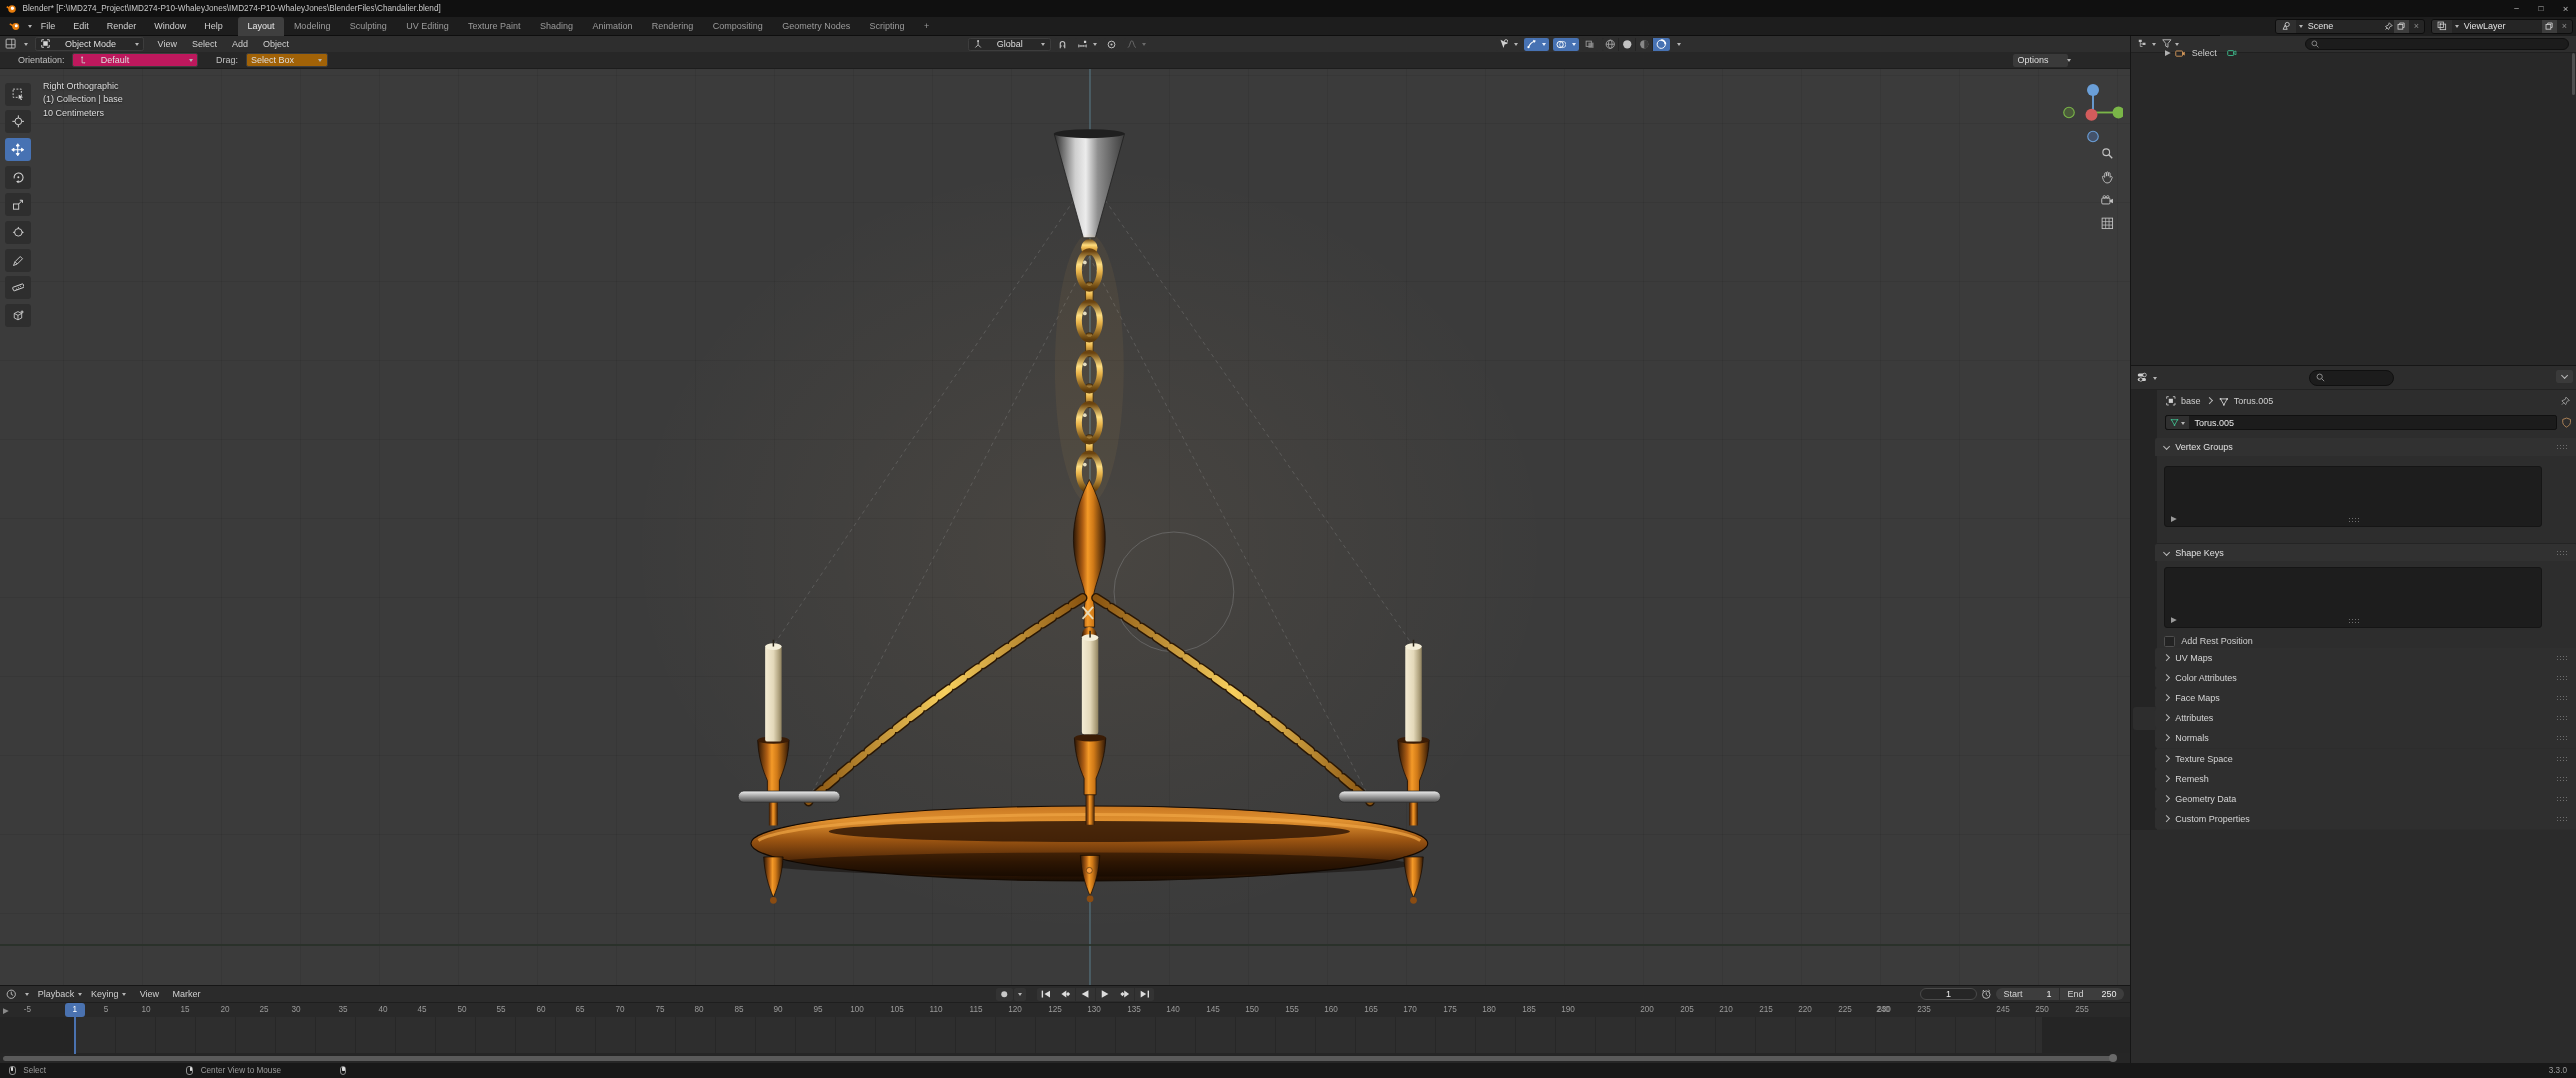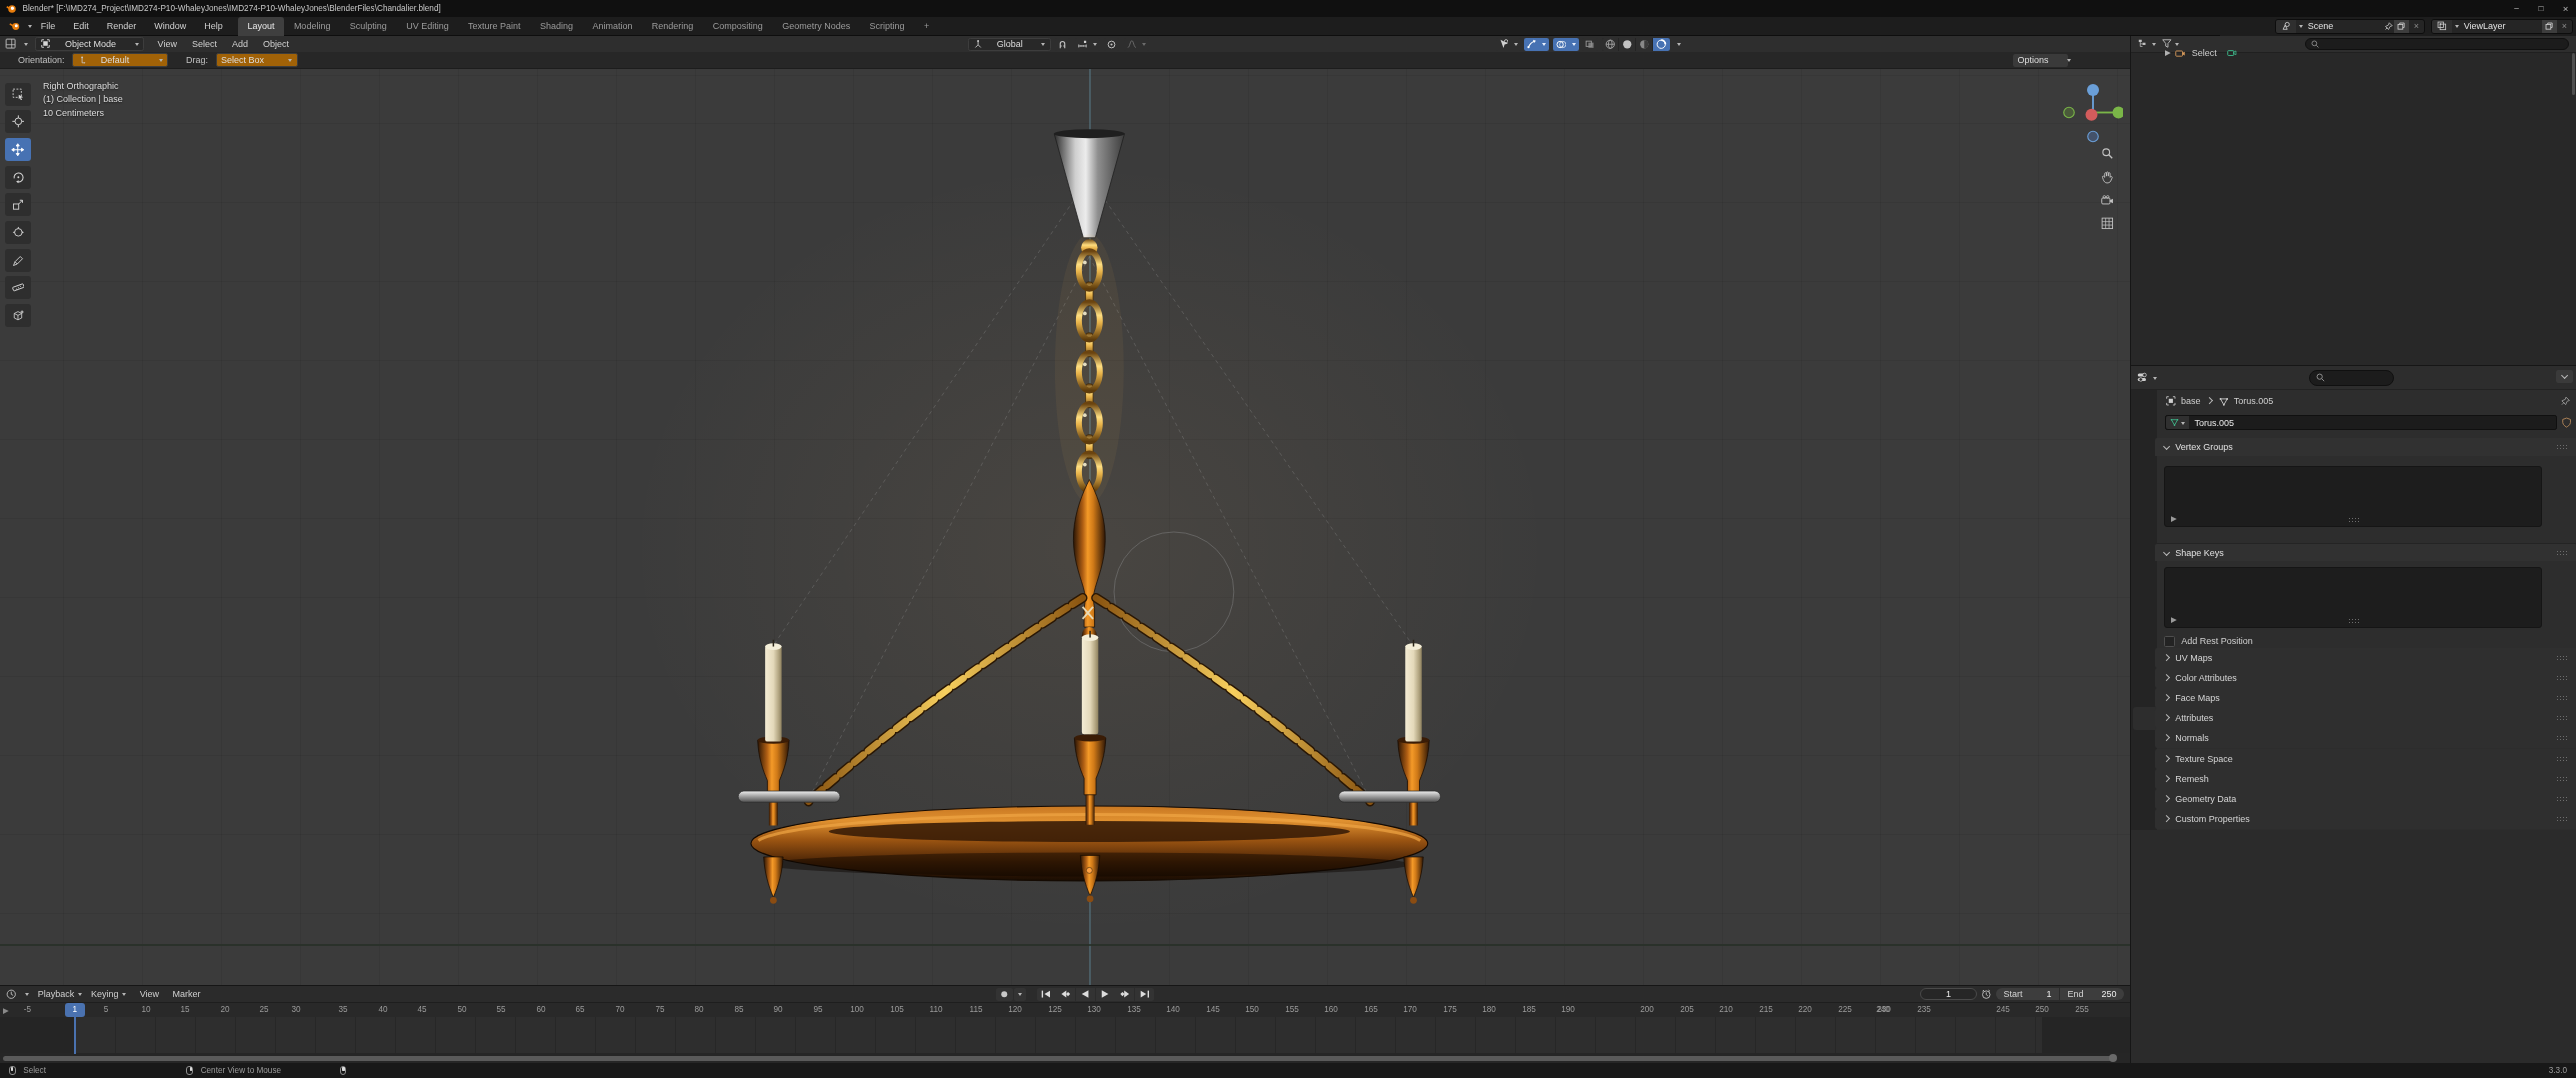--- a/index.html
+++ b/index.html
@@ -264,21 +264,21 @@
               </svg>
             </span>
           </div>
       </div>
         <span class="caret"></span>
     </div>
   </div>
 
   <div class="a fx" style="left:0;top:52px;width:2130px;height:16.5px;background:#272727;border-bottom:0.7px solid #1d1d1d;padding-left:18px;gap:7.5px">
     <span class="t12" style="color:#c0c0c0">Orientation:</span>
-    <div class="ddbtn" style="width:96px;background:#a16207">
+    <div class="ddbtn" style="width:126px;background:#be185d">
       <span class="icon">
           <svg width="8.2" height="8.2" viewBox="0 0 12 12">
             <path d="M6,2 V10 M6,10 L10,10" stroke="#c9c9c9" stroke-width="1.2"></path>
             <circle cx="6" cy="2" r="1.4" fill="#c9c9c9"></circle>
             <path d="M9,9 L11,10 L9,11 Z" fill="#c9c9c9"></path>
           </svg>
         </span>
       <span style="flex:1">Default</span>
         <span class="caret"></span>
     </div>

